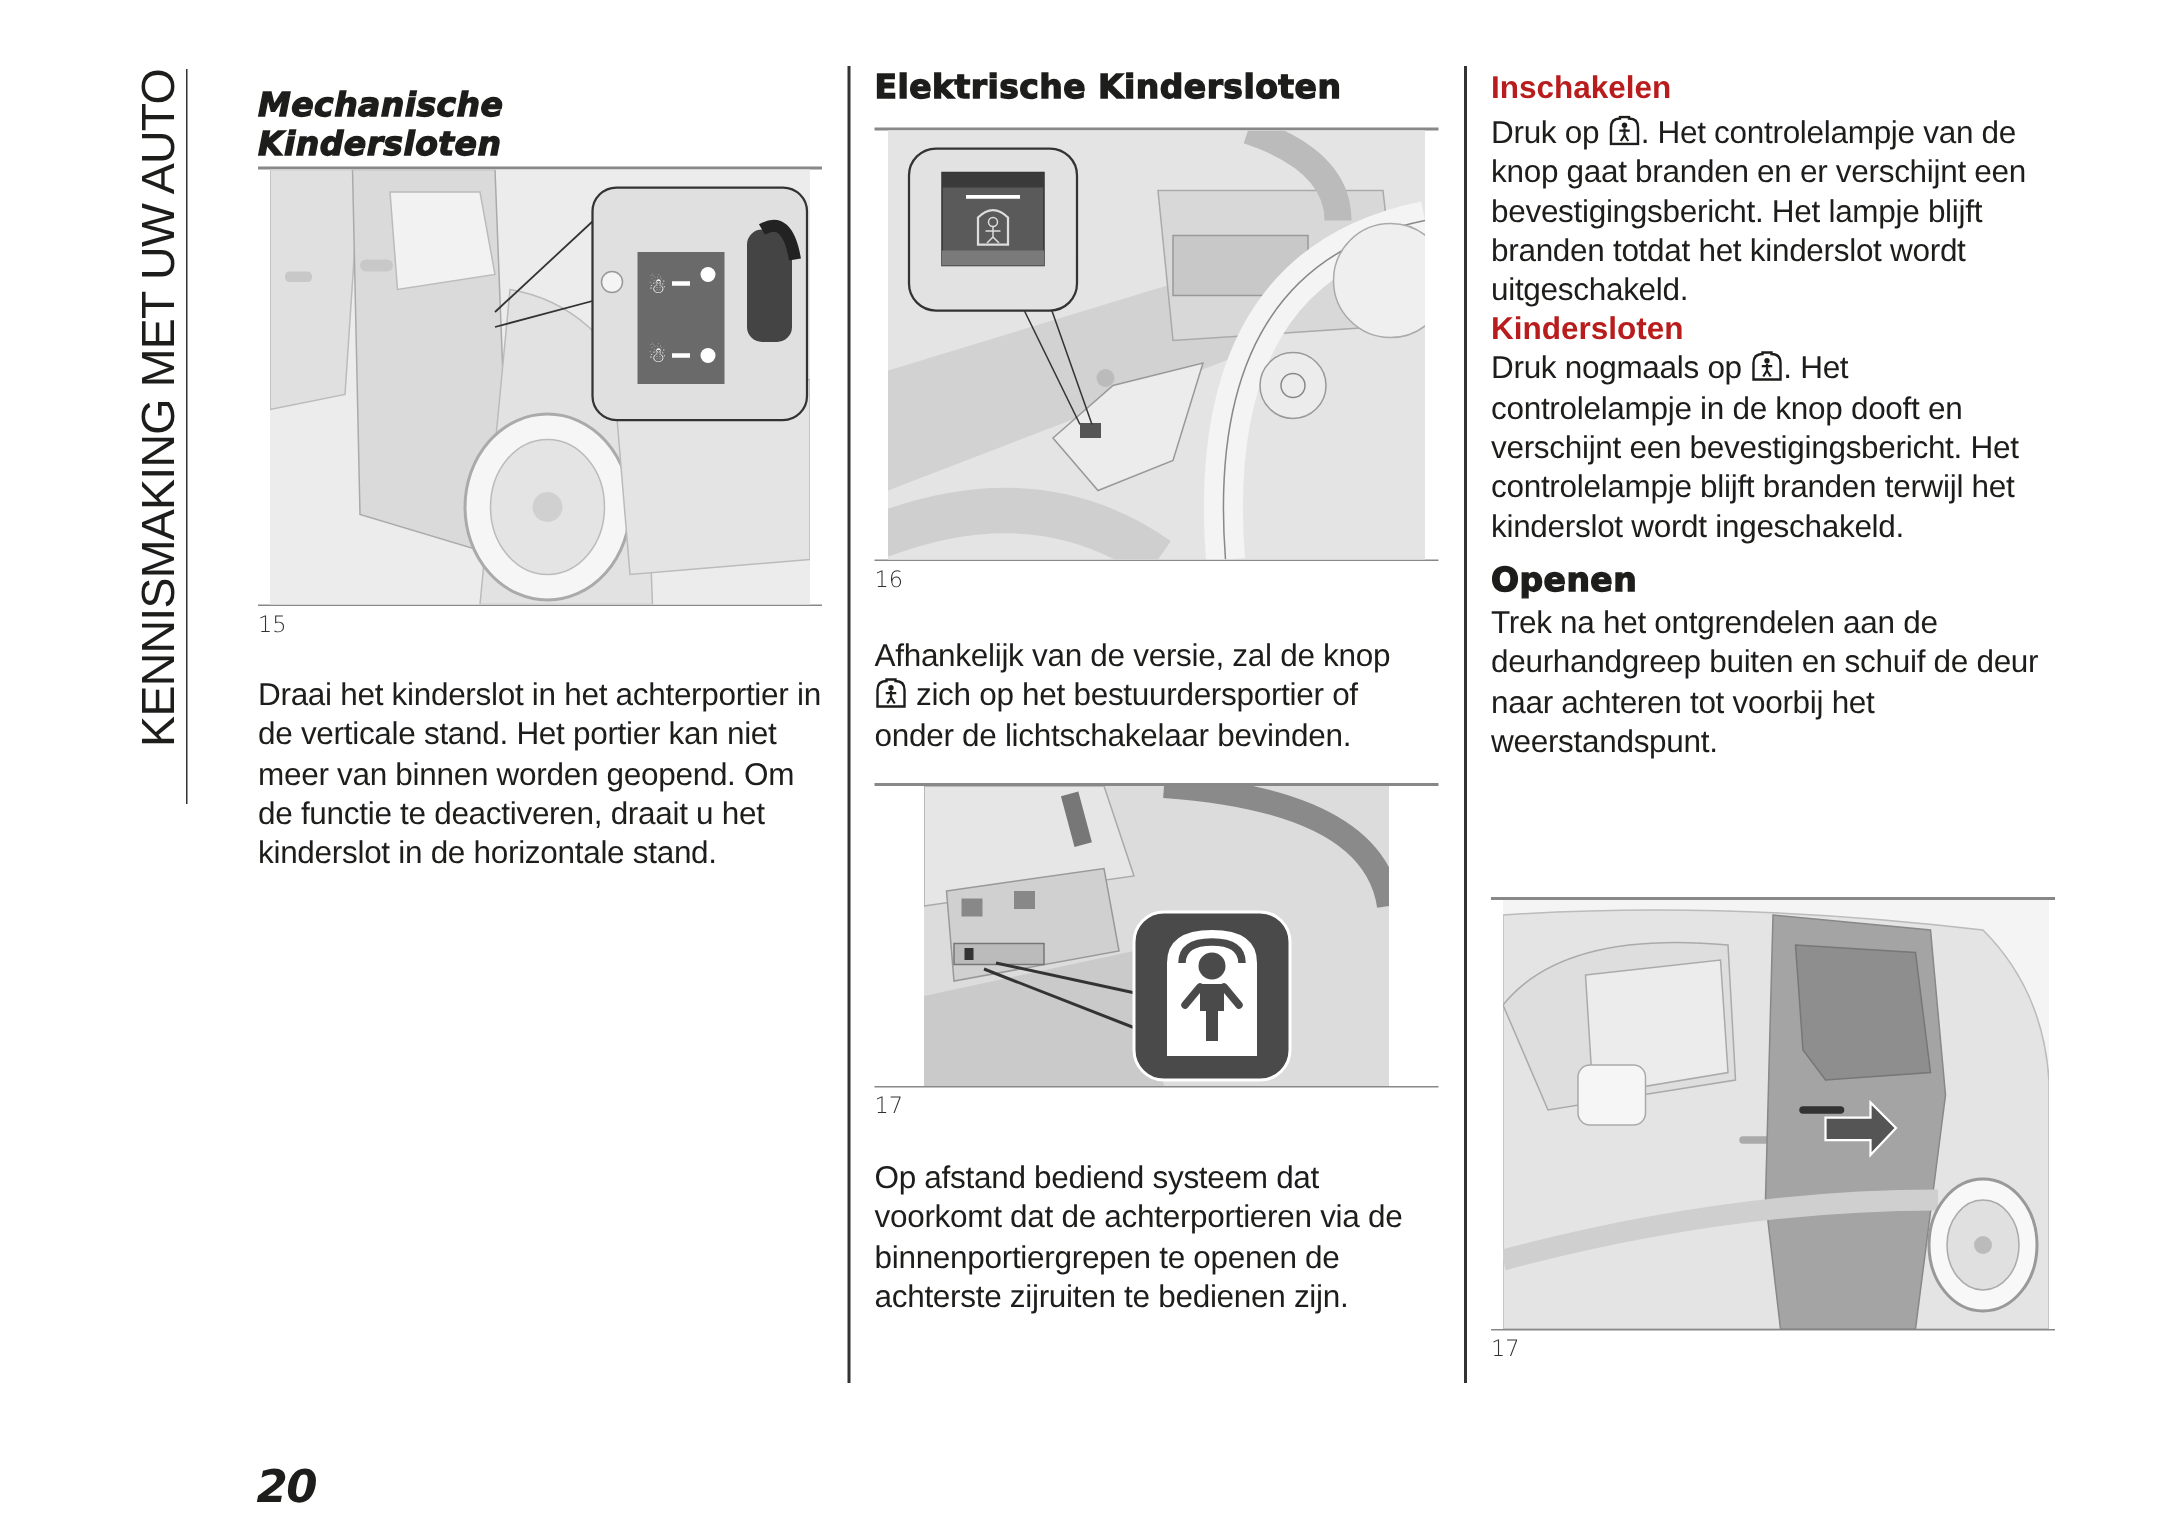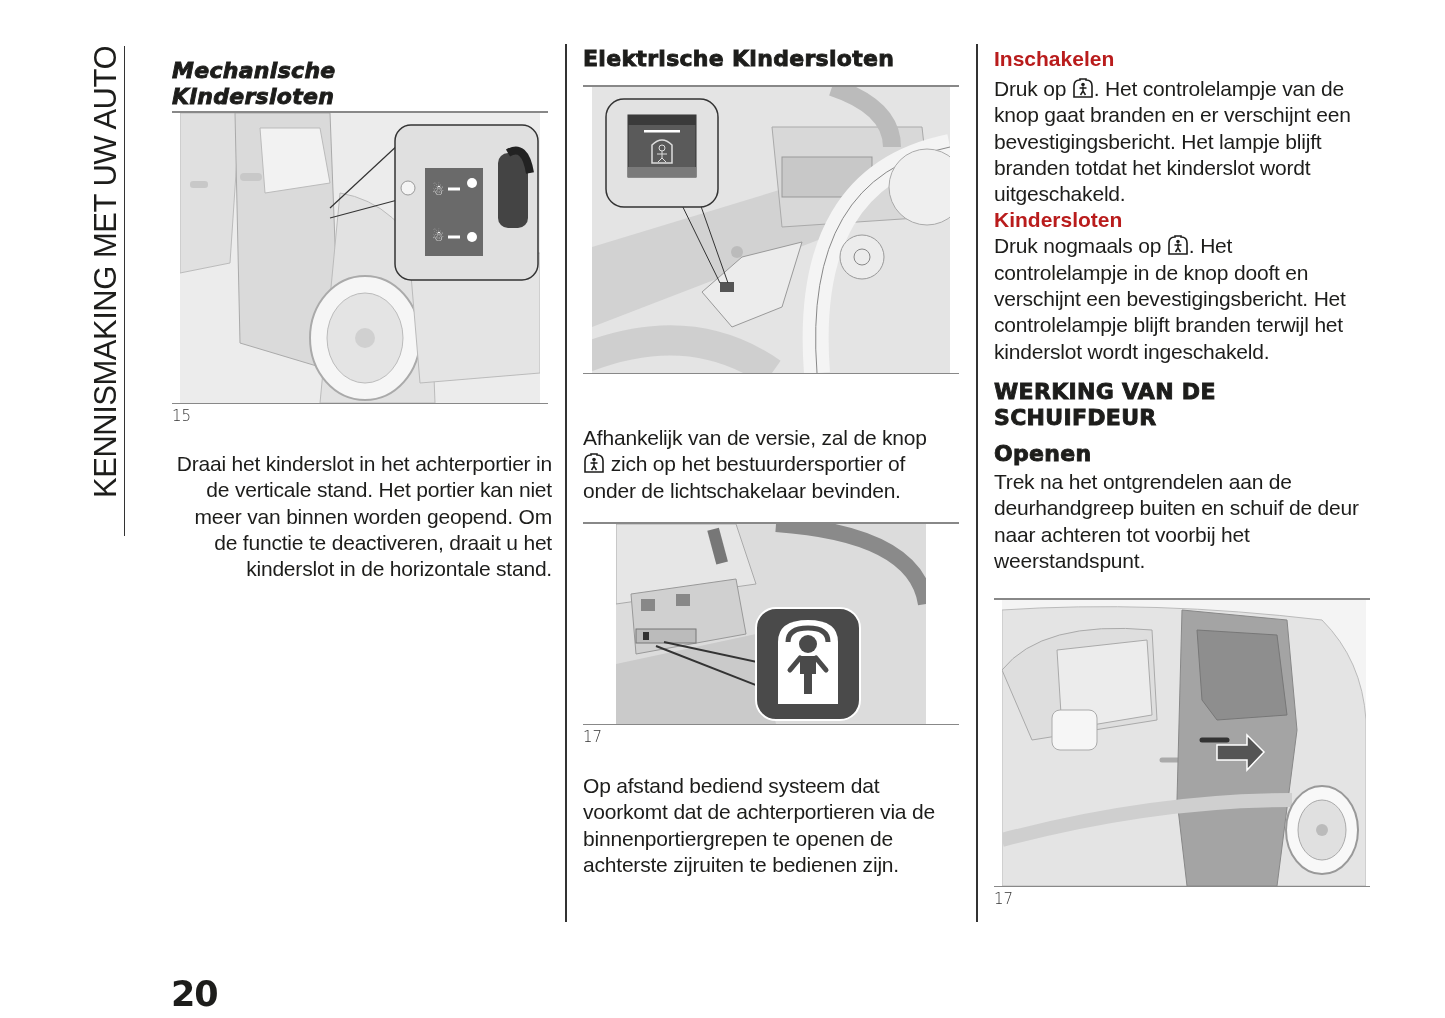--- a/index.html
+++ b/index.html
@@ -14,22 +14,22 @@
     width: 490px; height: 40px;
     transform-origin: 0 0;
     transform: translate(2px, 490px) rotate(-90deg);
     font-size: 31px; letter-spacing: -0.5px; line-height: 40px;
     font-weight: 400; color: #1d1d1b; white-space: nowrap;
     text-align: right;
   }
 
   .page-number {
     position: absolute; left: 171px; top: 974px;
-    font-size: 35px; font-weight: 700; color: #1d1d1b;
-    font-family: "DejaVu Sans", sans-serif; letter-spacing: -1px;
+    font-size: 30px; font-weight: 700; color: #1d1d1b;
+    font-family: "DejaVu Sans", sans-serif; letter-spacing: -1px; font-style: italic;
   }
 
   .col { position: absolute; top: 44px; }
   .col1 { left: 172px; width: 376px; }
   .col2 { left: 583px; width: 376px; }
   .col3 { left: 994px; width: 376px; }
 
   .vrule { position: absolute; top: 44px; width: 1.5px; height: 878px; background: #333; }
   .vrule.a { left: 565px; }
   .vrule.b { left: 976px; }
@@ -99,21 +99,21 @@
       <circle cx="292" cy="124" r="5" fill="#fff"></circle>
       <circle cx="228" cy="75" r="7" fill="#f4f4f4" stroke="#999"></circle>
       <rect x="318" y="40" width="30" height="75" rx="10" fill="#444"></rect>
       <path d="M328,40 Q345,30 350,60" stroke="#222" stroke-width="8" fill="none"></path>
     </svg>
   </div>
   <div class="rule-bot"></div>
   <div class="num">15</div>
 </div>
 
-<div style="position:absolute; left:172px; top:451px; width:380px;text-align:right;">
+<div style="position:absolute; left:172px; top:451px; width:380px;">
   <p class="body">Draai het kinderslot in het achterportier in de verticale stand. Het portier kan niet meer van binnen worden geopend. Om de functie te deactiveren, draait u het kinderslot in de horizontale stand.</p>
 </div>
 
 <div class="col col2">
   <h2 class="heavy" style="margin-top:2px;">Elektrische Kindersloten</h2>
 </div>
 
 <div class="figure" style="left:583px; top:85px; width:376px;">
   <div class="rule-top"></div>
   <div class="art" style="height:286px; margin-left:9px; width:358px;">
@@ -138,20 +138,21 @@
       <rect x="36" y="28" width="68" height="62" fill="#5a5a5a" stroke="#333"></rect>
       <rect x="36" y="28" width="68" height="10" fill="#3a3a3a"></rect>
       <rect x="52" y="43" width="36" height="2.5" fill="#fff"></rect>
       <path d="M60,76 L60,58 Q70,48 80,58 L80,76 Z" fill="none" stroke="#ddd" stroke-width="1.5"></path>
       <circle cx="70" cy="61" r="3" fill="none" stroke="#ddd"></circle>
       <path d="M70,64 L70,71 M65,67 L75,67 M70,71 L66,75 M70,71 L74,75" stroke="#ddd" stroke-width="1"></path>
       <rect x="36" y="80" width="68" height="10" fill="#7a7a7a"></rect>
     </svg>
   </div>
   <div class="rule-bot"></div>
+  <div class="num">16</div>
 </div>
 
 <div style="position:absolute; left:583px; top:425px; width:380px;">
   <p class="body">
     <span>Afhankelijk van de versie, zal de knop</span><br>
     <svg class="icon-inline" viewBox="0 0 22 20">
       <path d="M2,19 L2,8 Q2,2 8,2 L8,1 L14,1 L14,2 Q20,2 20,8 L20,19 Z" fill="none" stroke="#1d1d1b" stroke-width="1.6"></path>
       <circle cx="11" cy="6.5" r="1.8" fill="#1d1d1b"></circle>
       <path d="M11,8.5 L11,13 M7.5,10 L14.5,10 M11,13 L8.5,17 M11,13 L13.5,17" stroke="#1d1d1b" stroke-width="1.5"></path>
     </svg><span> zich op het bestuurdersportier of onder de lichtschakelaar bevinden.</span>
@@ -200,24 +201,20 @@
     </svg><span>. Het controlelampje van de knop gaat branden en er verschijnt een bevestigingsbericht. Het lampje blijft branden totdat het kinderslot wordt uitgeschakeld.</span>
   </p>
   <h3 class="sub">Kindersloten</h3>
   <p class="body">
     <span>Druk nogmaals op </span><svg class="icon-inline" viewBox="0 0 22 20">
       <path d="M2,19 L2,8 Q2,2 8,2 L8,1 L14,1 L14,2 Q20,2 20,8 L20,19 Z" fill="none" stroke="#1d1d1b" stroke-width="1.6"></path>
       <circle cx="11" cy="6.5" r="1.8" fill="#1d1d1b"></circle>
       <path d="M11,8.5 L11,13 M7.5,10 L14.5,10 M11,13 L8.5,17 M11,13 L13.5,17" stroke="#1d1d1b" stroke-width="1.5"></path>
     </svg><span>. Het controlelampje in de knop dooft en verschijnt een bevestigingsbericht. Het controlelampje blijft branden terwijl het kinderslot wordt ingeschakeld.</span>
   </p>
-  <h2 class="heavy" style="margin-top:14px;">
-    <span>WERKING VAN DE</span><br>
-    <span>SCHUIFDEUR</span>
-  </h2>
   <h2 class="heavy" style="margin-top:10px;">Openen</h2>
   <p class="body" style="margin-top:2px;">Trek na het ontgrendelen aan de deurhandgreep buiten en schuif de deur naar achteren tot voorbij het weerstandspunt.</p>
 </div>
 
 <div class="figure" style="left:994px; top:598px; width:376px;">
   <div class="rule-top"></div>
   <div class="art" style="height:286px; margin-left:8px; width:364px;">
     <svg width="364" height="286" viewBox="0 0 364 286">
       <rect width="364" height="286" fill="#f4f4f4"></rect>
       <path d="M0,10 Q150,0 320,20 Q360,60 364,120 L364,286 L0,286 Z" fill="#e4e4e4" stroke="#bbb"></path>

